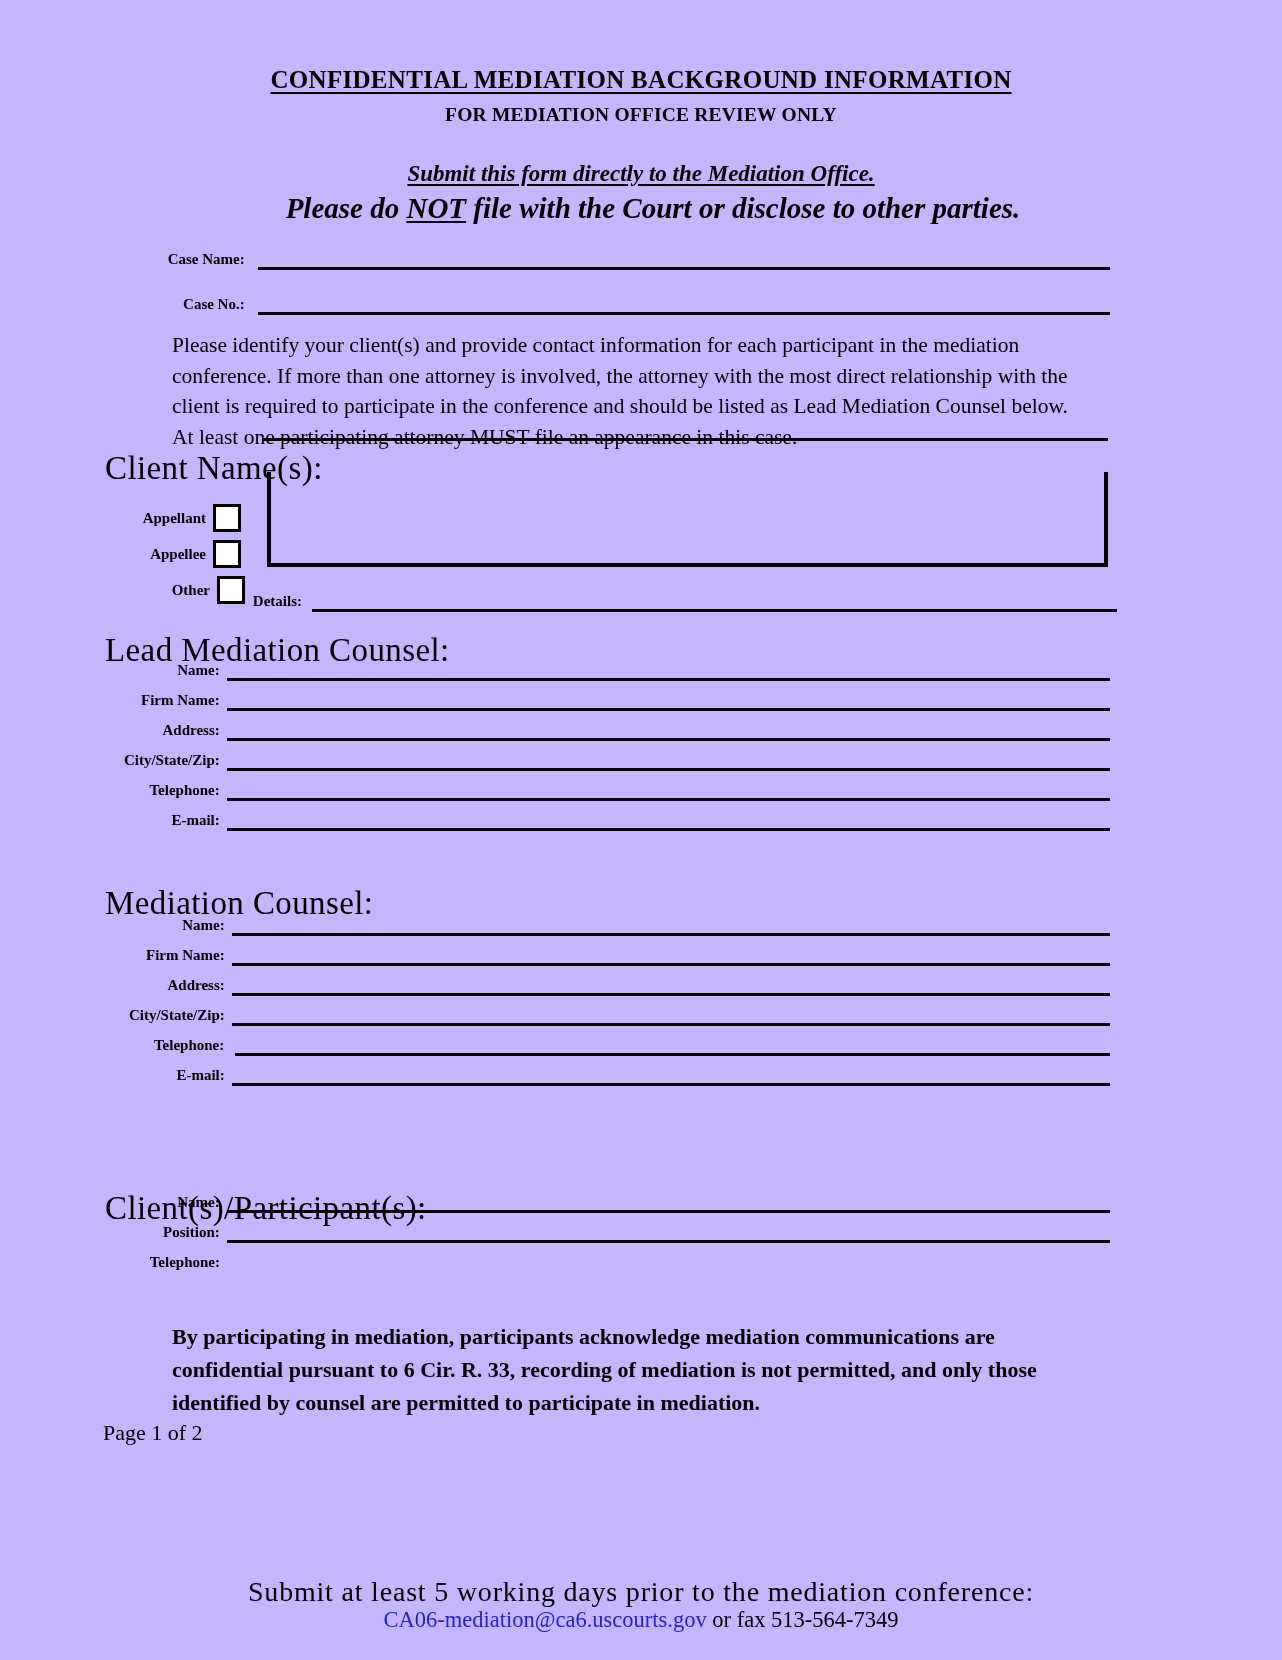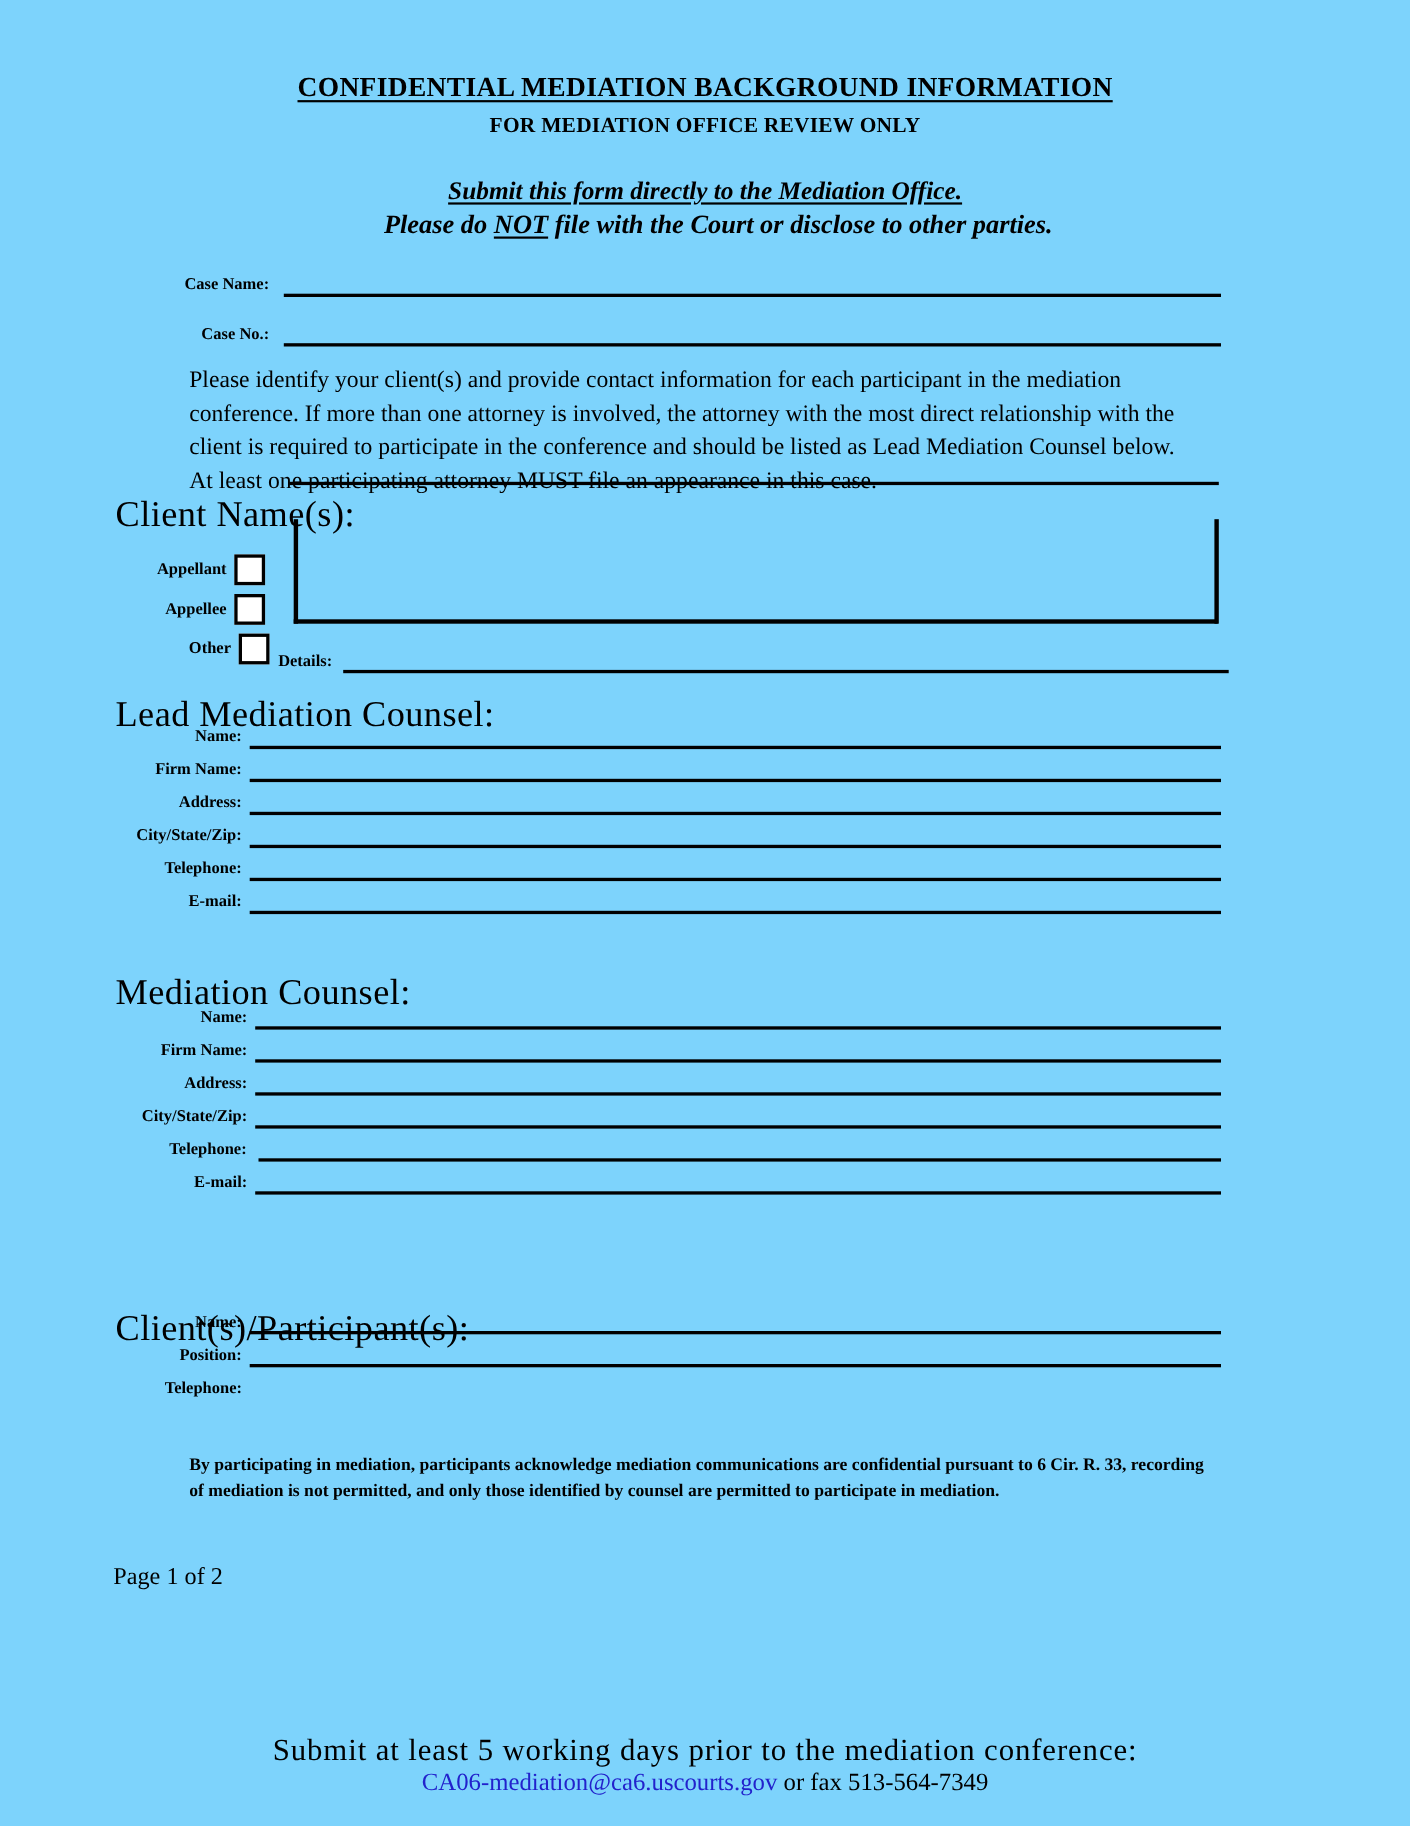--- a/index.html
+++ b/index.html
@@ -4,21 +4,21 @@
 <style>
   html, body {
     margin: 0;
     padding: 0;
     background: #8a8a8a;
   }
   .page {
     position: relative;
     width: 1282px;
     height: 1660px;
-    background: #7dd3fc;
+    background: #c4b5fd;
     font-family: "Liberation Serif", "DejaVu Serif", serif;
     color: #000000;
     overflow: hidden;
     box-sizing: border-box;
   }
 
   
   .title-block { text-align: center; }
   .doc-title {
     font-variant: small-caps;
@@ -39,21 +39,21 @@
     font-weight: bold;
     font-style: italic;
     font-size: 23px;
     text-decoration: underline;
     text-underline-offset: 3px;
     margin-top: 35px;
   }
   .nofile-line {
     font-weight: bold;
     font-style: italic;
-    font-size: 24px;
+    font-size: 29px;
     margin-top: 5px;
     margin-left: 24px;
   }
   .nofile-line .u { text-decoration: underline; text-underline-offset: 3px; }
 
   
   .row {
     position: absolute;
     display: flex;
     align-items: flex-end;
@@ -81,21 +81,21 @@
 
   
   .para {
     position: absolute;
     font-size: 21.5px;
     line-height: 1.42;
     text-align: left;
   }
   .para-bold {
     position: absolute;
-    font-size: 16px;
+    font-size: 22px;
     font-weight: bold;
     line-height: 1.5;
   }
 
   
   .cbrow {
     position: absolute;
     display: flex;
     align-items: center;
   }

